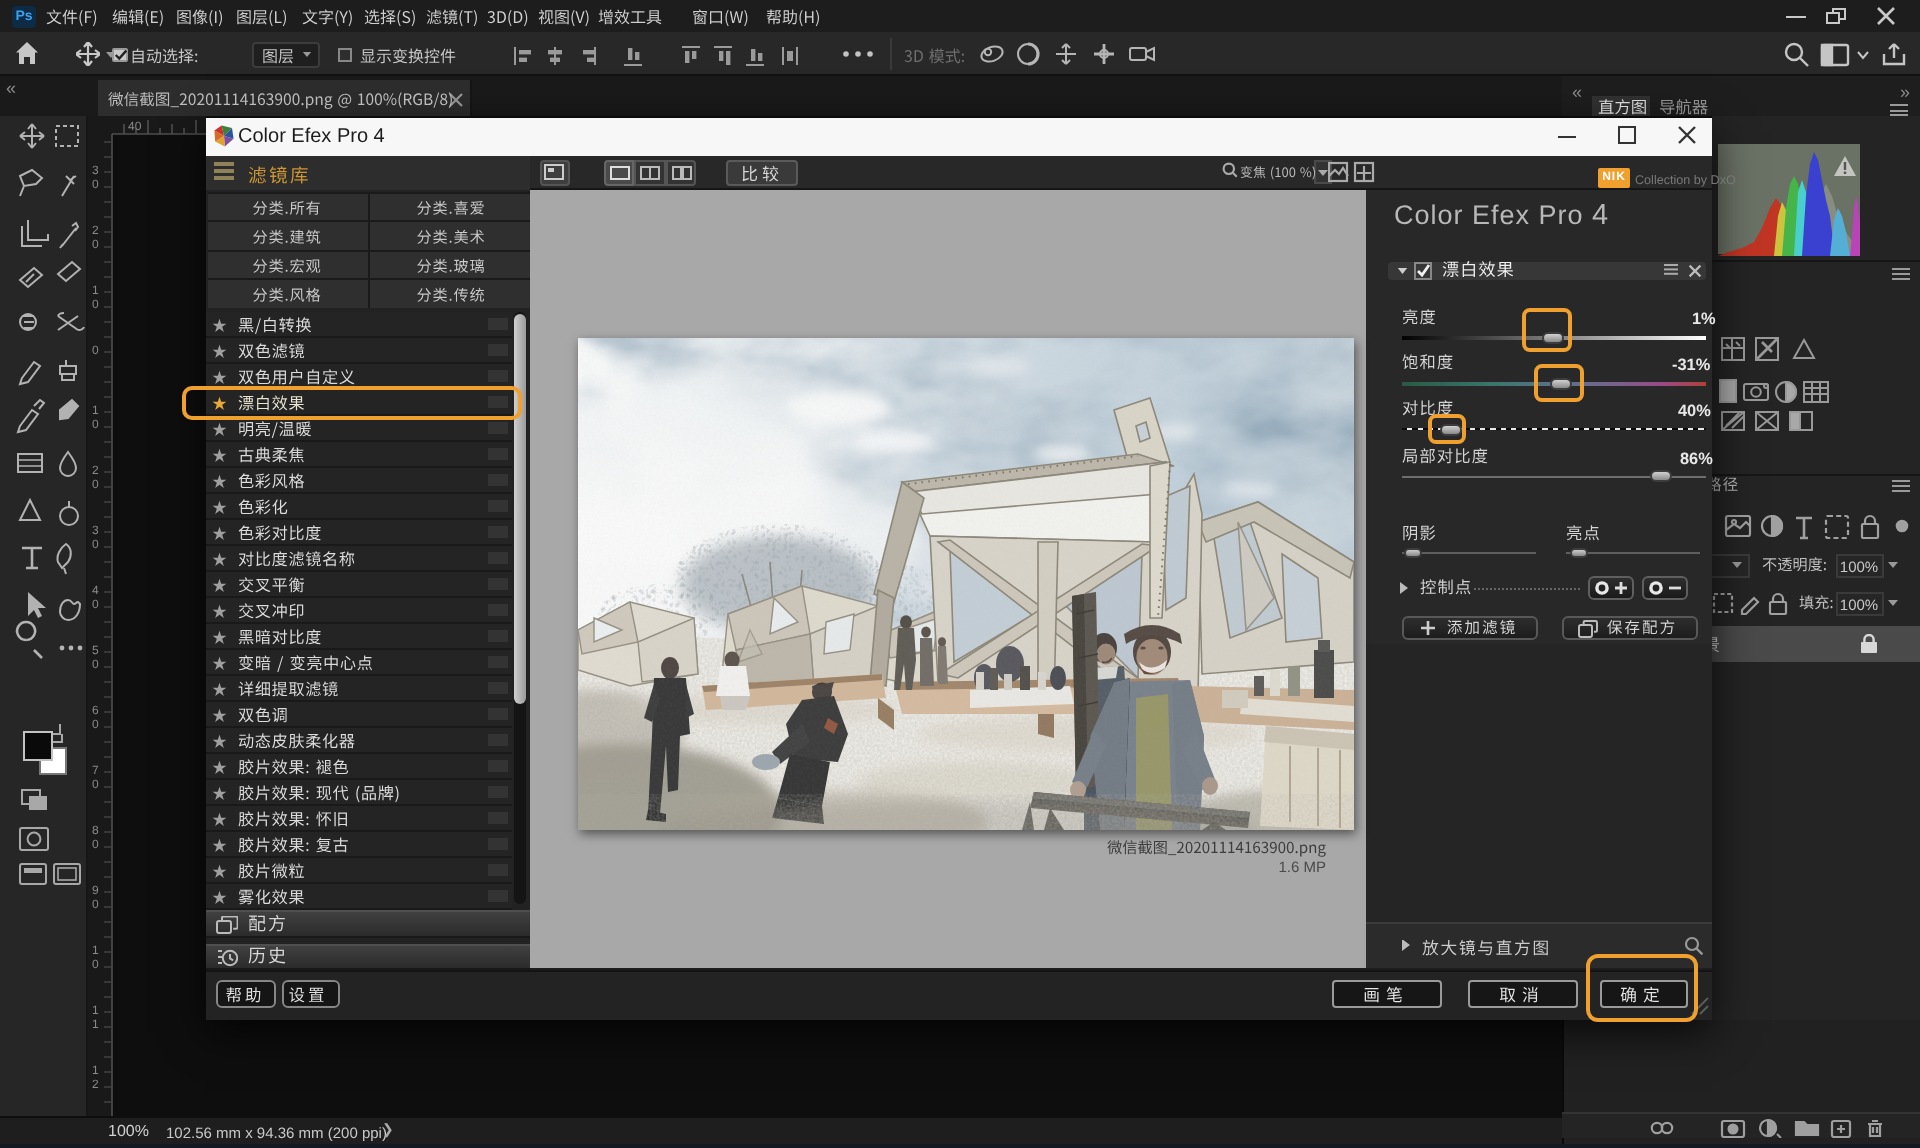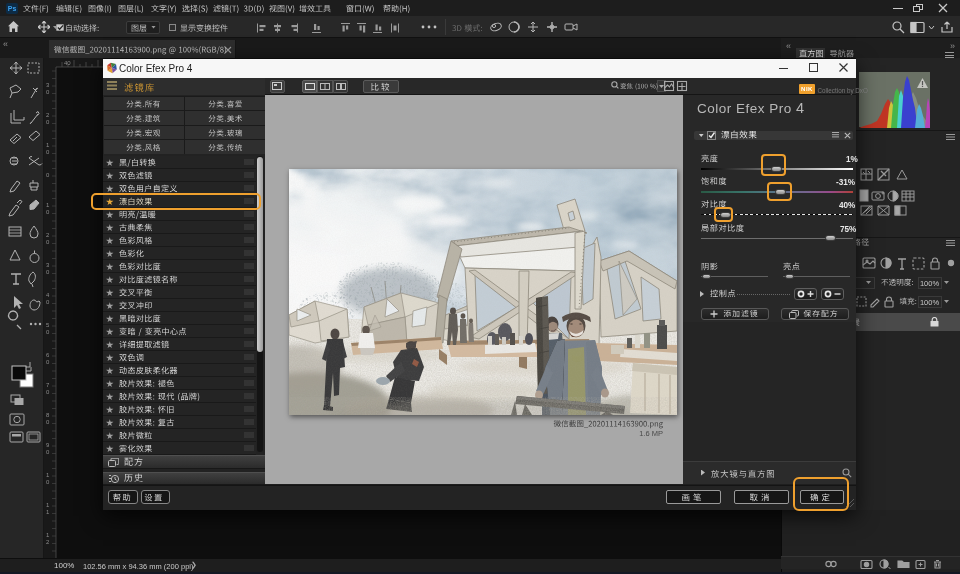--- a/index.html
+++ b/index.html
@@ -498,21 +498,21 @@
 <div class="a" style="left:771px;top:165.5px;width:11px;height:6px;background:linear-gradient(#d0d0d0,#8a8a8a);border:1px solid #3c3c3c;border-radius:3px"></div>
 <div class="a" style="left:701px;top:190.5px;width:152px;height:2px;background:linear-gradient(90deg,#2a5a45,#39746a 28%,#5a7389 50%,#77628f 70%,#984a8a 85%,#b04038)"></div>
 <div class="a" style="left:775px;top:188.5px;width:11px;height:6px;background:linear-gradient(#d0d0d0,#8a8a8a);border:1px solid #3c3c3c;border-radius:3px"></div>
 <div class="a" style="left:701px;top:213.5px;width:152px;height:1.8px;background:repeating-linear-gradient(90deg,#0a0a0a 0 2.6px,#e8e8e8 2.6px 5.2px)"></div>
 <div class="a" style="left:720px;top:211.5px;width:11px;height:6px;background:linear-gradient(#d0d0d0,#8a8a8a);border:1px solid #3c3c3c;border-radius:3px"></div>
 <div class="a" style="left:701px;top:237.5px;width:152px;height:1.6px;background:#6e6e6e"></div>
 <div class="a" style="left:825px;top:235px;width:11px;height:6px;background:linear-gradient(#d0d0d0,#8a8a8a);border:1px solid #3c3c3c;border-radius:3px"></div>
 <div class="a" style="left:846px;top:155px;font-size:8.2px;font-weight:bold;color:#e8e8e8">1%</div>
 <div class="a" style="left:836px;top:177.5px;font-size:8.2px;font-weight:bold;color:#e8e8e8">-31%</div>
 <div class="a" style="left:839px;top:200.5px;font-size:8.2px;font-weight:bold;color:#e8e8e8">40%</div>
-<div class="a" style="left:840px;top:224.5px;font-size:8.2px;font-weight:bold;color:#e8e8e8">75%</div>
+<div class="a" style="left:840px;top:224.5px;font-size:8.2px;font-weight:bold;color:#e8e8e8">86%</div>
 
 <div class="a" style="left:701px;top:276px;width:67px;height:1.4px;background:#5f5f5f"></div>
 <div class="a" style="left:701.5px;top:274px;width:9px;height:5px;background:linear-gradient(#ccc,#888);border:1px solid #3c3c3c;border-radius:2.5px"></div>
 <div class="a" style="left:783px;top:276px;width:67px;height:1.4px;background:#5f5f5f"></div>
 <div class="a" style="left:785px;top:274px;width:9px;height:5px;background:linear-gradient(#ccc,#888);border:1px solid #3c3c3c;border-radius:2.5px"></div>
 
 <div class="a" style="left:700px;top:291px;width:4px;height:6px;background:#bbb;clip-path:polygon(0 0,100% 50%,0 100%)"></div>
 <div class="a" style="left:737px;top:293.5px;width:53px;height:1px;border-top:1px dotted #666"></div>
 <div class="a" style="left:793.5px;top:288px;width:23.5px;height:11.5px;background:linear-gradient(#2e2e2e,#1a1a1a);border:1px solid #5f5f5f;border-radius:3px"></div>
 <div class="a" style="left:820.5px;top:288px;width:23.5px;height:11.5px;background:linear-gradient(#2e2e2e,#1a1a1a);border:1px solid #5f5f5f;border-radius:3px"></div>

